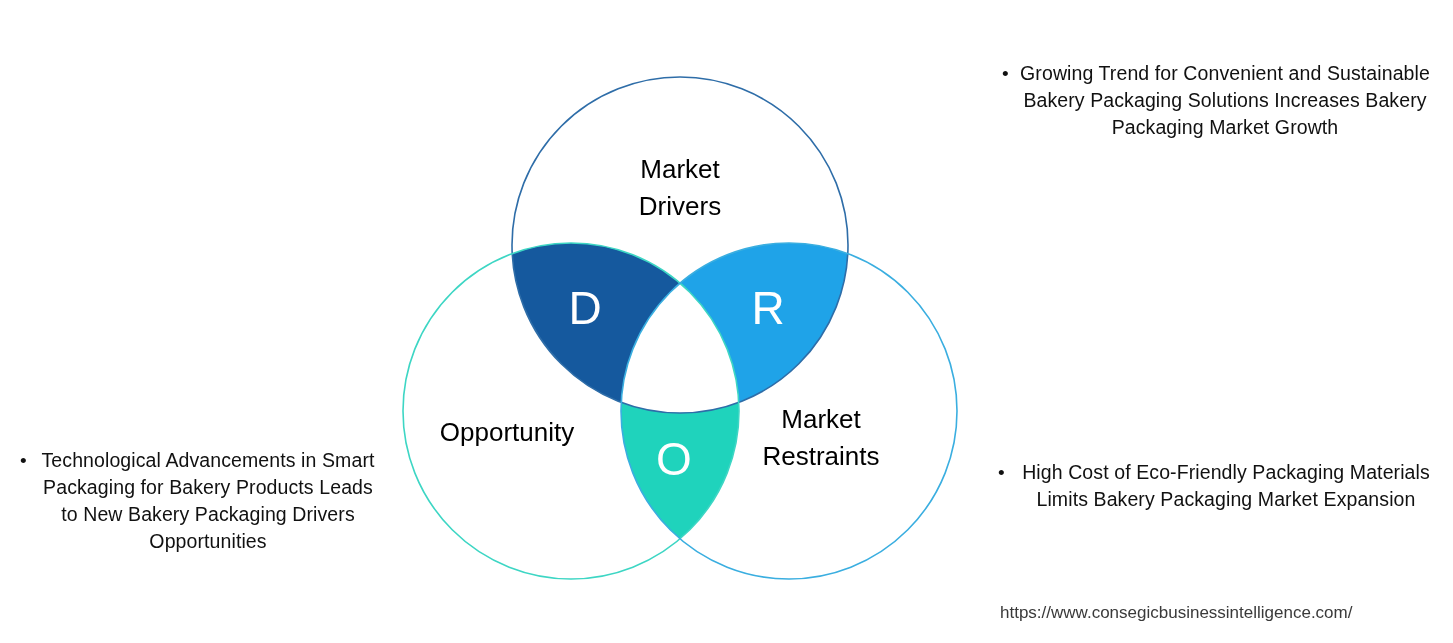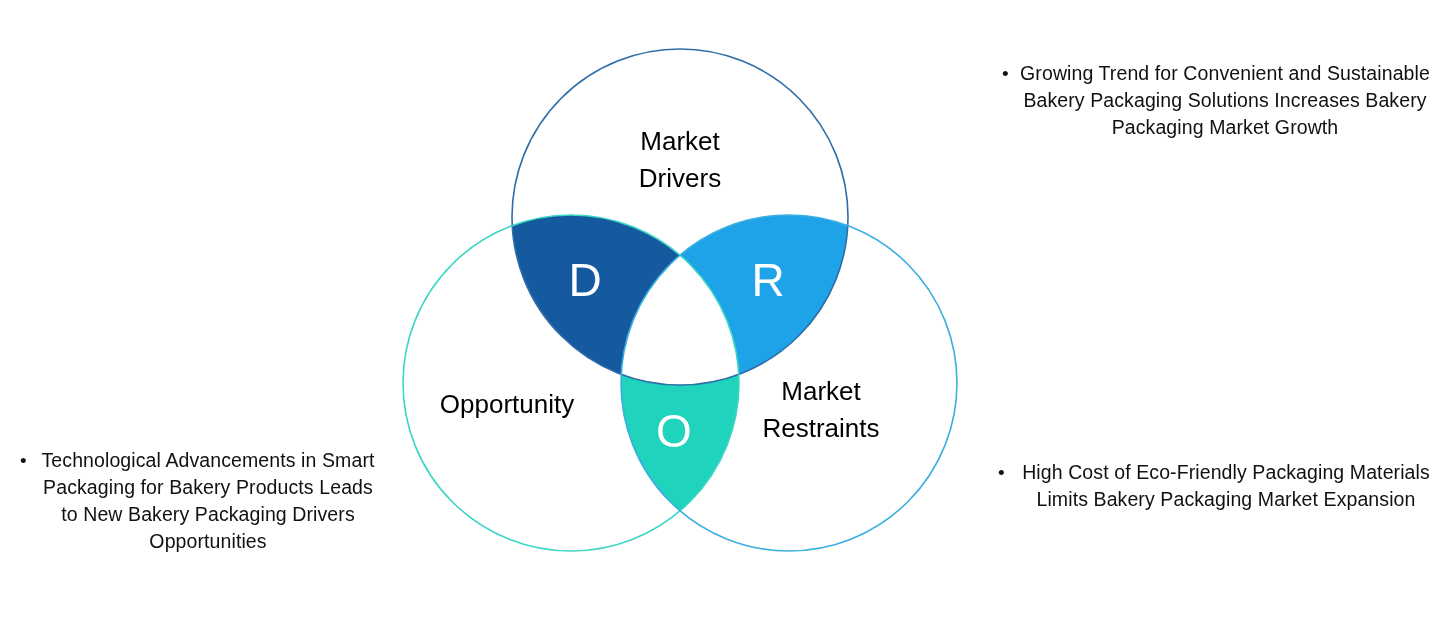--- a/index.html
+++ b/index.html
@@ -19,21 +19,21 @@
     position: absolute;
     left: 0; top: 0;
     width: 1453px;
     height: 643px;
   }
 
   
   .venn {
     position: absolute;
     left: 380px;
-    top: 30px;
+    top: 58px;
     width: 600px;
     height: 540px;
   }
   .venn svg { display: block; }
 
   .venn-label {
     font-family: "Liberation Sans", sans-serif;
     font-size: 26px;
     fill: #000000;
   }
@@ -166,14 +166,15 @@
   <div class="bullet-block" id="restraint-bullet">
     <span class="bullet-dot">•</span>
     <span class="bullet-text">High Cost of Eco-Friendly Packaging Materials Limits Bakery Packaging Market Expansion</span>
   </div>
 
   <div class="bullet-block" id="opportunity-bullet">
     <span class="bullet-dot">•</span>
     <span class="bullet-text">Technological Advancements in Smart Packaging for Bakery Products Leads to New Bakery Packaging Drivers Opportunities</span>
   </div>
 
+  <div class="source-url">https://www.consegicbusinessintelligence.com/</div>
 
 </div>
 
 </body></html>

